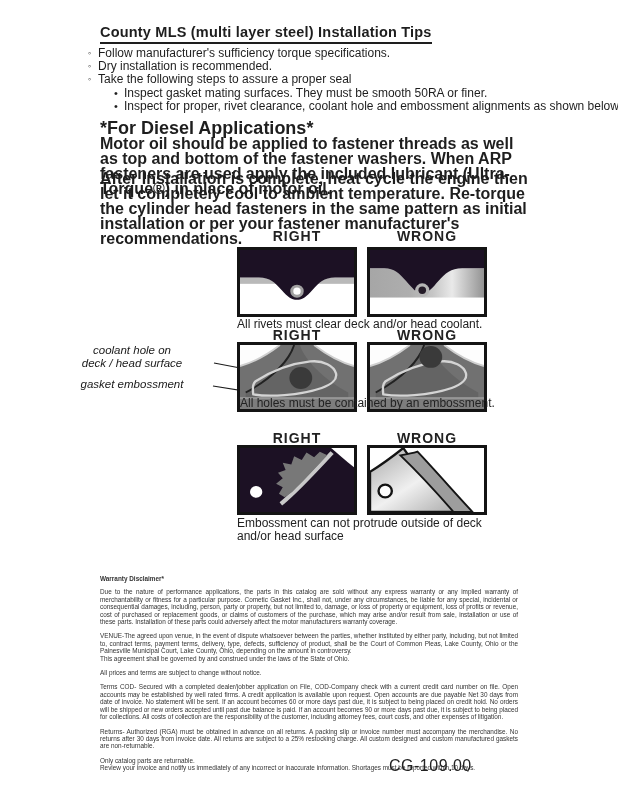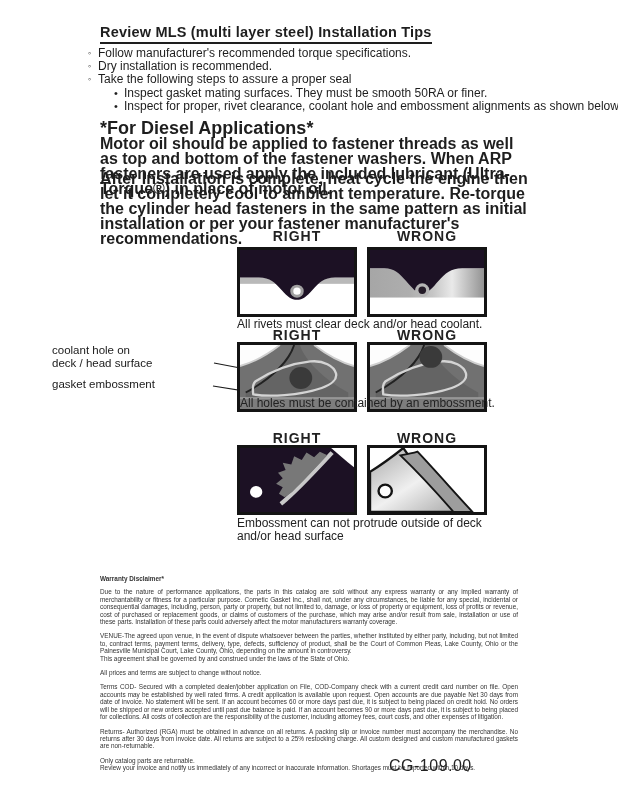--- a/index.html
+++ b/index.html
@@ -12,36 +12,36 @@
   .bullet-line{white-space:nowrap;}
   .marker{display:inline-block;width:10px;font-size:9px;vertical-align:1px;}
   .marker.dot{font-size:11px;vertical-align:0;}
   .sub{padding-left:26px;}
   .h2{font-weight:bold;font-size:18px;}
   .body-text{font-size:16px;line-height:15px;width:432px;font-weight:bold;}
   .figlabel{width:120px;text-align:center;font-size:14px;letter-spacing:1px;color:#222;font-weight:bold;}
   .fig-box{width:114px;height:64px;border:3px solid #141414;background:#fff;}
   .fig-box svg{display:block;}
   .caption{font-size:12px;color:#222;line-height:13px;}
-  .sidelabel{font-size:11.5px;line-height:12.5px;text-align:left;width:160px;color:#1a1a1a;}
+  .sidelabel{font-size:11.5px;line-height:12.5px;text-align:center;width:160px;color:#1a1a1a;font-style:italic;}
   .legal{width:418px;font-size:6.4px;line-height:7.4px;color:#333;text-align:justify;}
   .legal .lh{font-weight:bold;margin-bottom:6px;}
   .fp{margin-bottom:7px;}
   .fp.tight{margin-bottom:0;}
   .footer-code{font-size:16px;letter-spacing:.5px;color:#222;}
 </style>
 </head>
 <body>
 
 <div class="page">
 
-  <div class="abs title" style="left:100px;top:24px;">Review MLS (multi layer steel) Installation Tips</div>
+  <div class="abs title" style="left:100px;top:24px;">County MLS (multi layer steel) Installation Tips</div>
 
   <div class="abs bullets" style="left:88px;top:47px;">
-    <div class="bullet-line"><span class="marker">◦</span><span>Follow manufacturer's recommended torque specifications.</span></div>
+    <div class="bullet-line"><span class="marker">◦</span><span>Follow manufacturer's sufficiency torque specifications.</span></div>
     <div class="bullet-line"><span class="marker">◦</span><span>Dry installation is recommended.</span></div>
     <div class="bullet-line"><span class="marker">◦</span><span>Take the following steps to assure a proper seal</span></div>
     <div class="bullet-line sub"><span class="marker dot">•</span><span>Inspect gasket mating surfaces.  They must be smooth 50RA or finer.</span></div>
     <div class="bullet-line sub"><span class="marker dot">•</span><span>Inspect for proper, rivet clearance, coolant hole and embossment alignments as shown below.</span></div>
   </div>
 
   <div class="abs h2" style="left:100px;top:118px;">*For Diesel Applications*</div>
   <div class="abs body-text" style="left:100px;top:136px;">Motor oil should be applied to fastener threads as well as top and bottom of the fastener washers. When ARP fasteners are used apply the included lubricant (Ultra-Torque®) in place of motor oil.</div>
   <div class="abs body-text" style="left:100px;top:171px;">After Installation is complete, heat cycle the engine then let it completely cool to ambient temperature. Re-torque the cylinder head fasteners in the same pattern as initial installation or per your fastener manufacturer's recommendations.</div>
 

